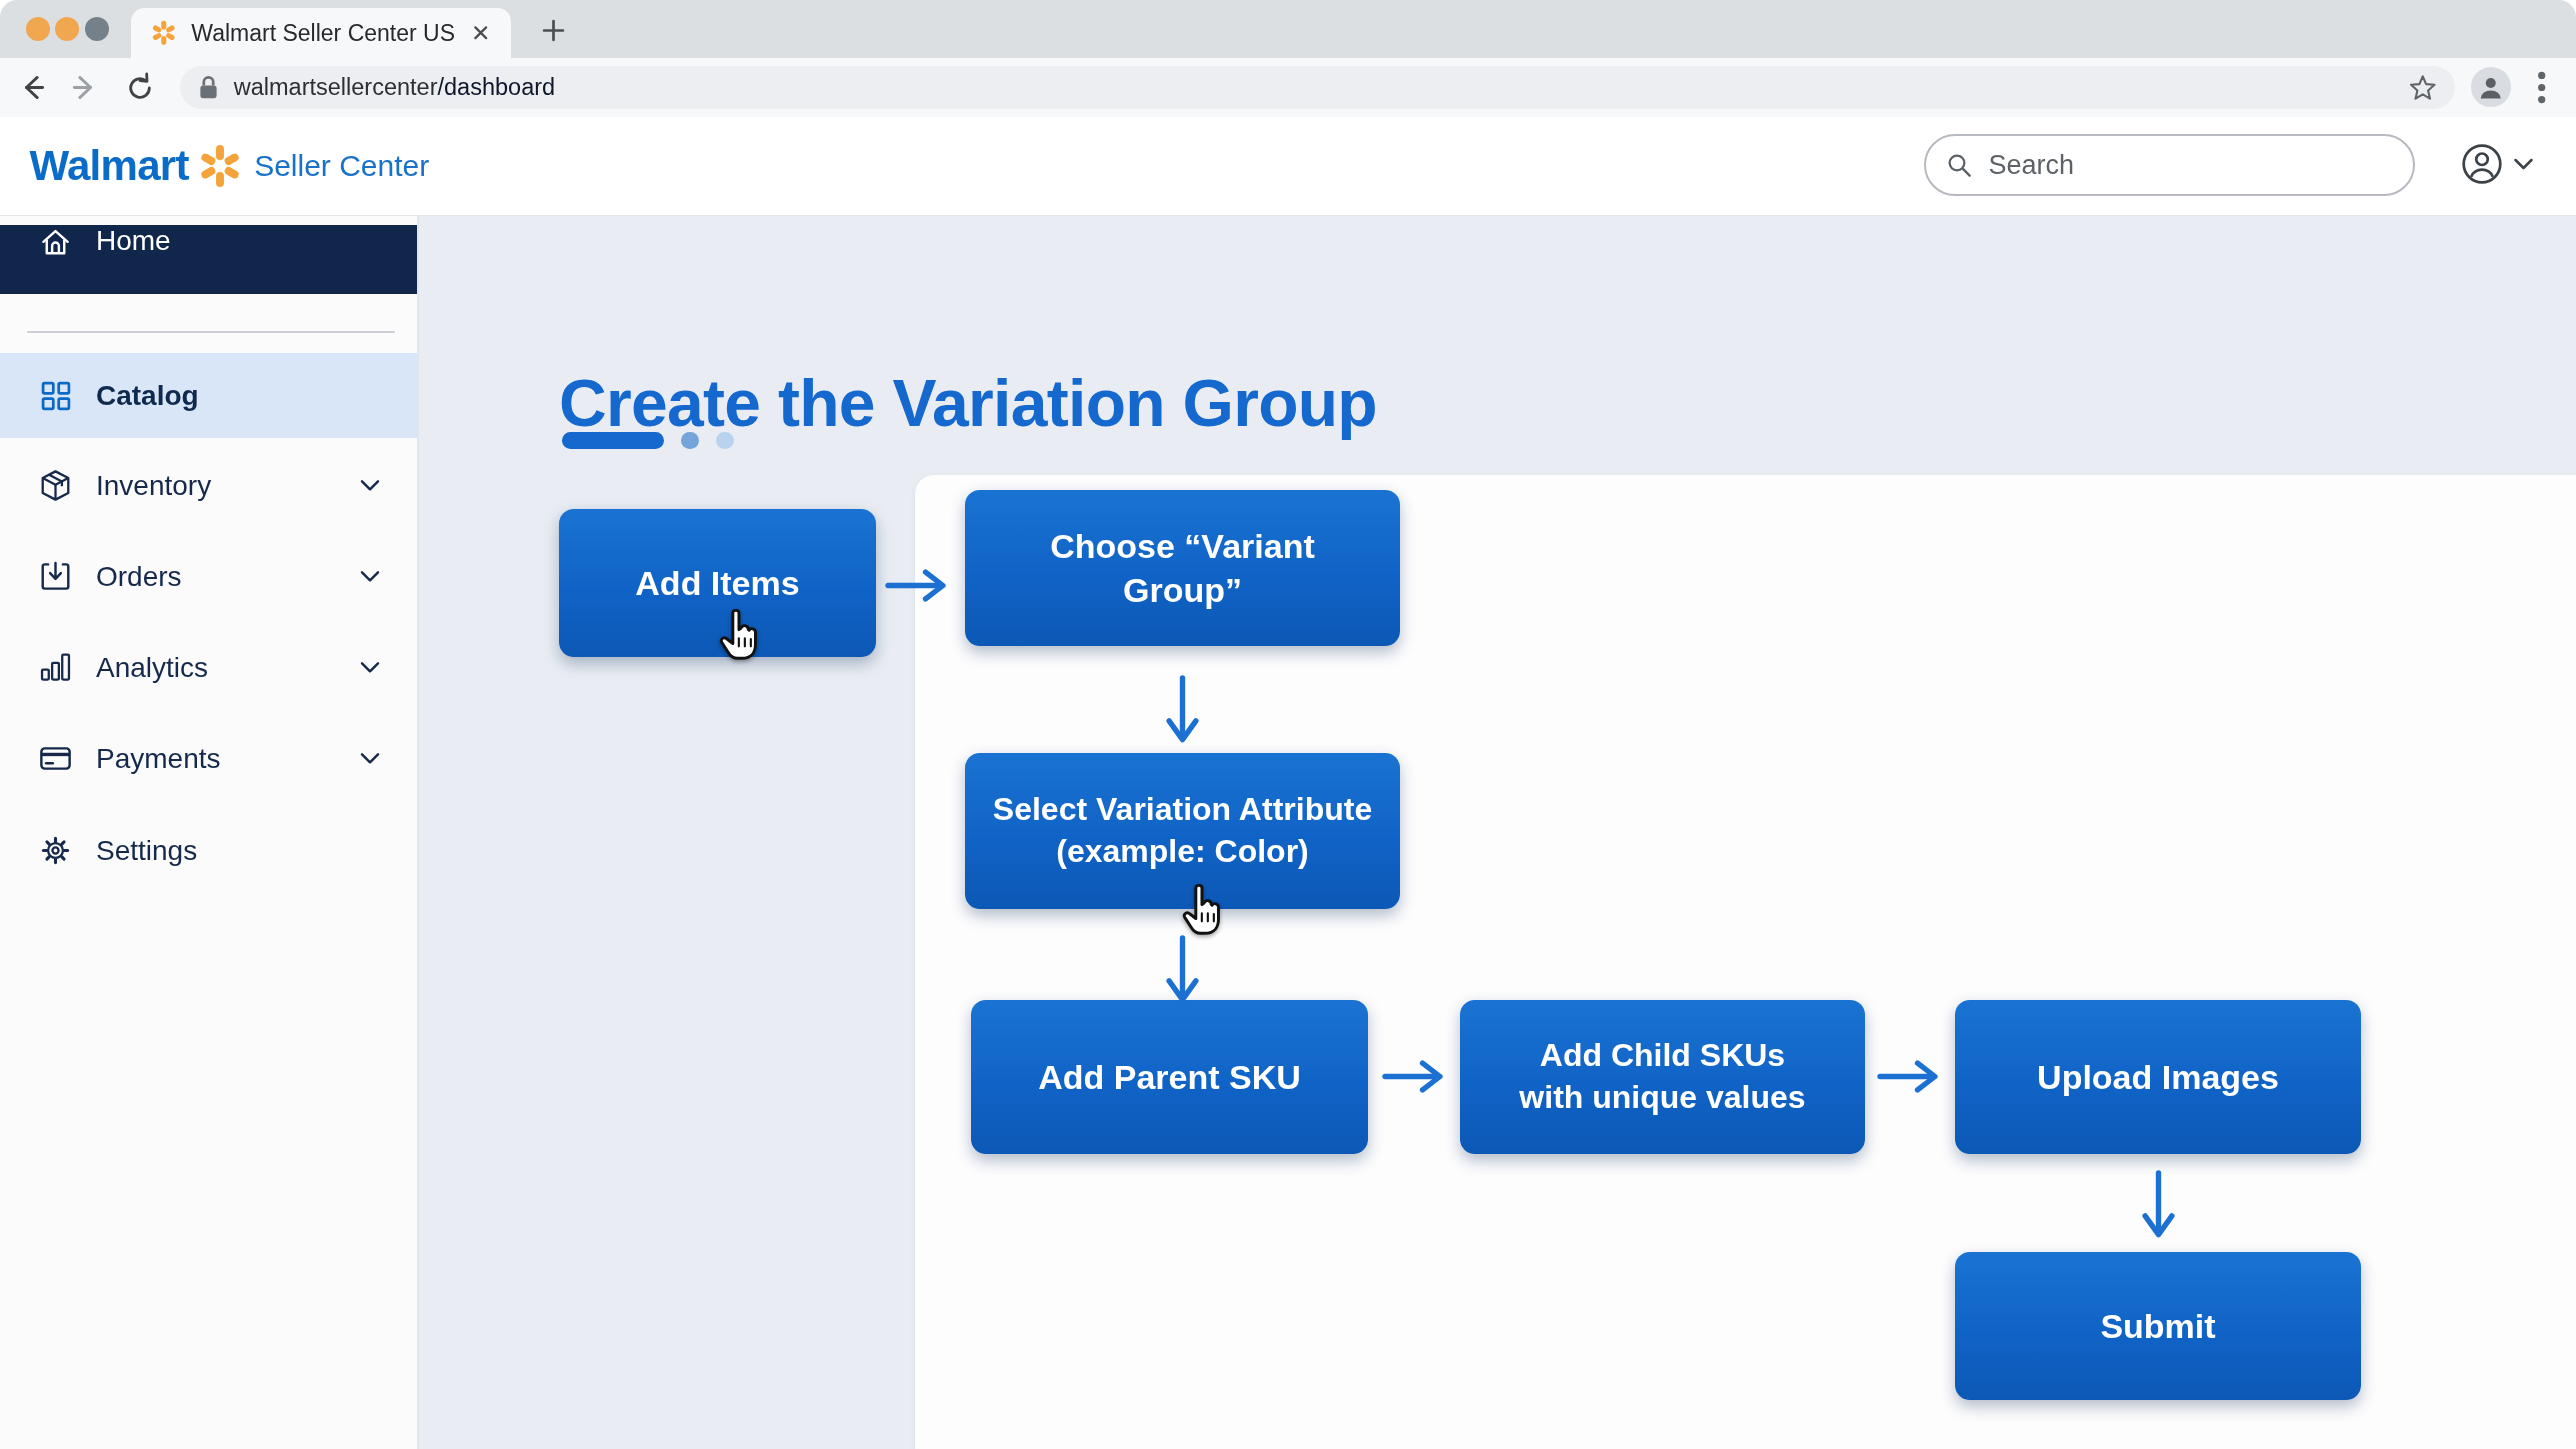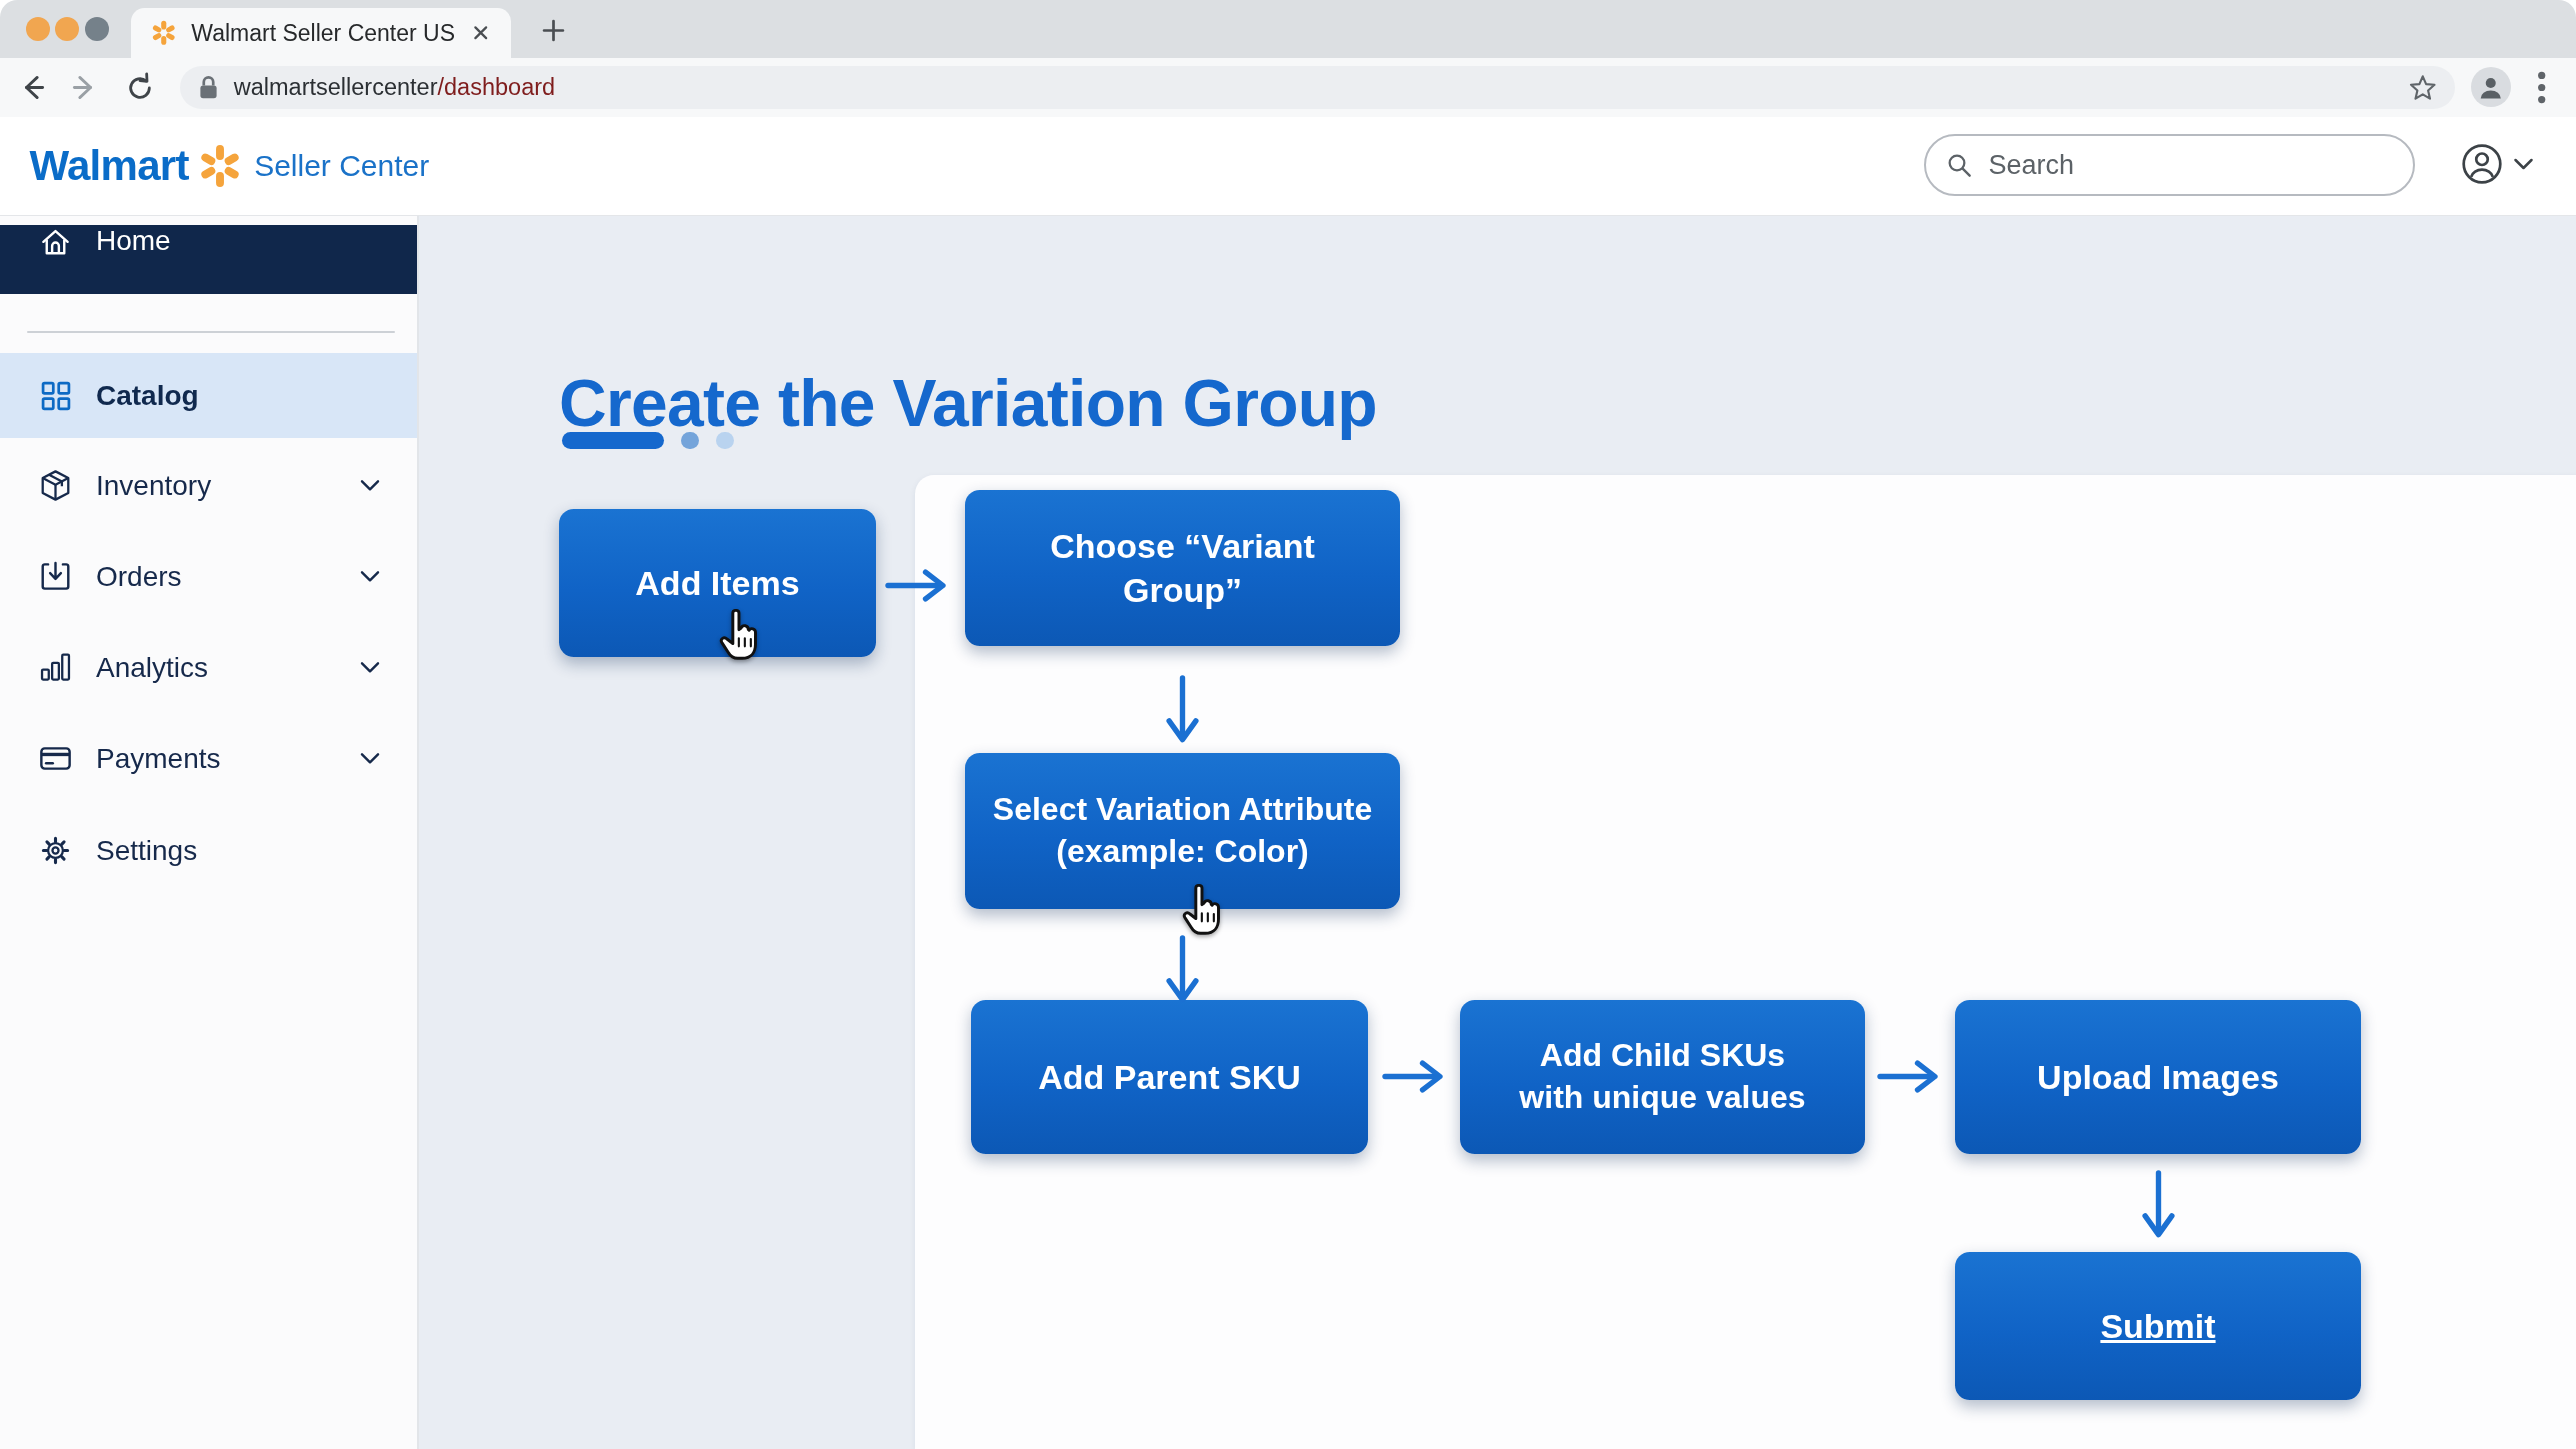--- a/index.html
+++ b/index.html
@@ -16,21 +16,21 @@
   .tab{position:absolute;left:131px;top:8px;width:380px;height:50px;background:#f7f8f9;
        border-radius:13.4px 13.4px 0 0;display:flex;align-items:center;padding:0 20px;box-sizing:border-box;}
   .tab-title{font-size:23px;color:#27292b;margin-left:14.8px;white-space:nowrap;flex:1;}
   .newtab{position:absolute;left:537px;top:14.8px;width:32px;height:32px;display:flex;align-items:center;justify-content:center;}
 
   .urlbar{position:absolute;left:0;top:58px;width:100%;height:59px;background:#f7f8f9;border-bottom:1.3px solid #dadcde;}
   .nav-ico{position:absolute;top:12px;width:35px;height:35px;display:flex;align-items:center;justify-content:center;}
   .urlpill{position:absolute;left:180px;top:8px;width:2275px;height:43px;background:#eceef1;border-radius:21.5px;
            display:flex;align-items:center;padding:0 17.4px;box-sizing:border-box;}
   .urltext{font-size:23.5px;color:#2b2f33;margin-left:13.4px;white-space:nowrap;}
-  .urltext .path{color:#7f1d1d;}
+  .urltext .path{color:#0f172a;}
   .url-star{margin-left:auto;}
   .chrome-avatar{position:absolute;left:2471px;top:9.4px;width:40px;height:40px;border-radius:50%;background:#d9dce0;
                  display:flex;align-items:center;justify-content:center;}
   .chrome-menu{position:absolute;left:2528px;top:12px;width:27px;height:35px;display:flex;align-items:center;justify-content:center;}
 
   
   .appheader{position:absolute;left:0;top:117px;width:100%;height:98px;background:#ffffff;border-bottom:1.3px solid #e4e6e9;}
   .brandwrap{position:absolute;left:29.5px;top:0;height:98px;display:flex;align-items:center;}
   .brand{font-size:42px;font-weight:700;color:#0a6cc8;letter-spacing:-0.7px;}
   .spark{margin:0 12px 0 9.4px;}
@@ -69,21 +69,21 @@
   .node{position:absolute;border-radius:14.8px;display:flex;align-items:center;justify-content:center;text-align:center;
         color:#ffffff;font-weight:700;font-size:34px;line-height:1.3;
         background:linear-gradient(180deg,#1a73d2 0%,#1063c6 55%,#0c58b5 100%);
         box-shadow:0 6.7px 14.8px rgba(15,45,90,.30);padding:0 16px;box-sizing:border-box;}
   .n-add-items{left:559px;top:509px;width:317px;height:148px;}
   .n-choose{left:965px;top:490px;width:435px;height:156px;}
   .n-select{left:965px;top:753px;width:435px;height:156px;font-size:32px;}
   .n-parent{left:971px;top:1000px;width:397px;height:154px;}
   .n-child{left:1460px;top:1000px;width:405px;height:154px;font-size:32px;}
   .n-upload{left:1955px;top:1000px;width:406px;height:154px;}
-  .n-submit{left:1955px;top:1252px;width:406px;height:148px;text-decoration:underline;}
+  .n-submit{left:1955px;top:1252px;width:406px;height:148px;}
   .arrow{position:absolute;}
   .cursor{position:absolute;filter:drop-shadow(0 2px 2px rgba(0,0,0,.35));}
   svg{display:block;}
 </style>
 </head>
 <body>
 
 <div class="page">
 
   <div class="tabstrip">

